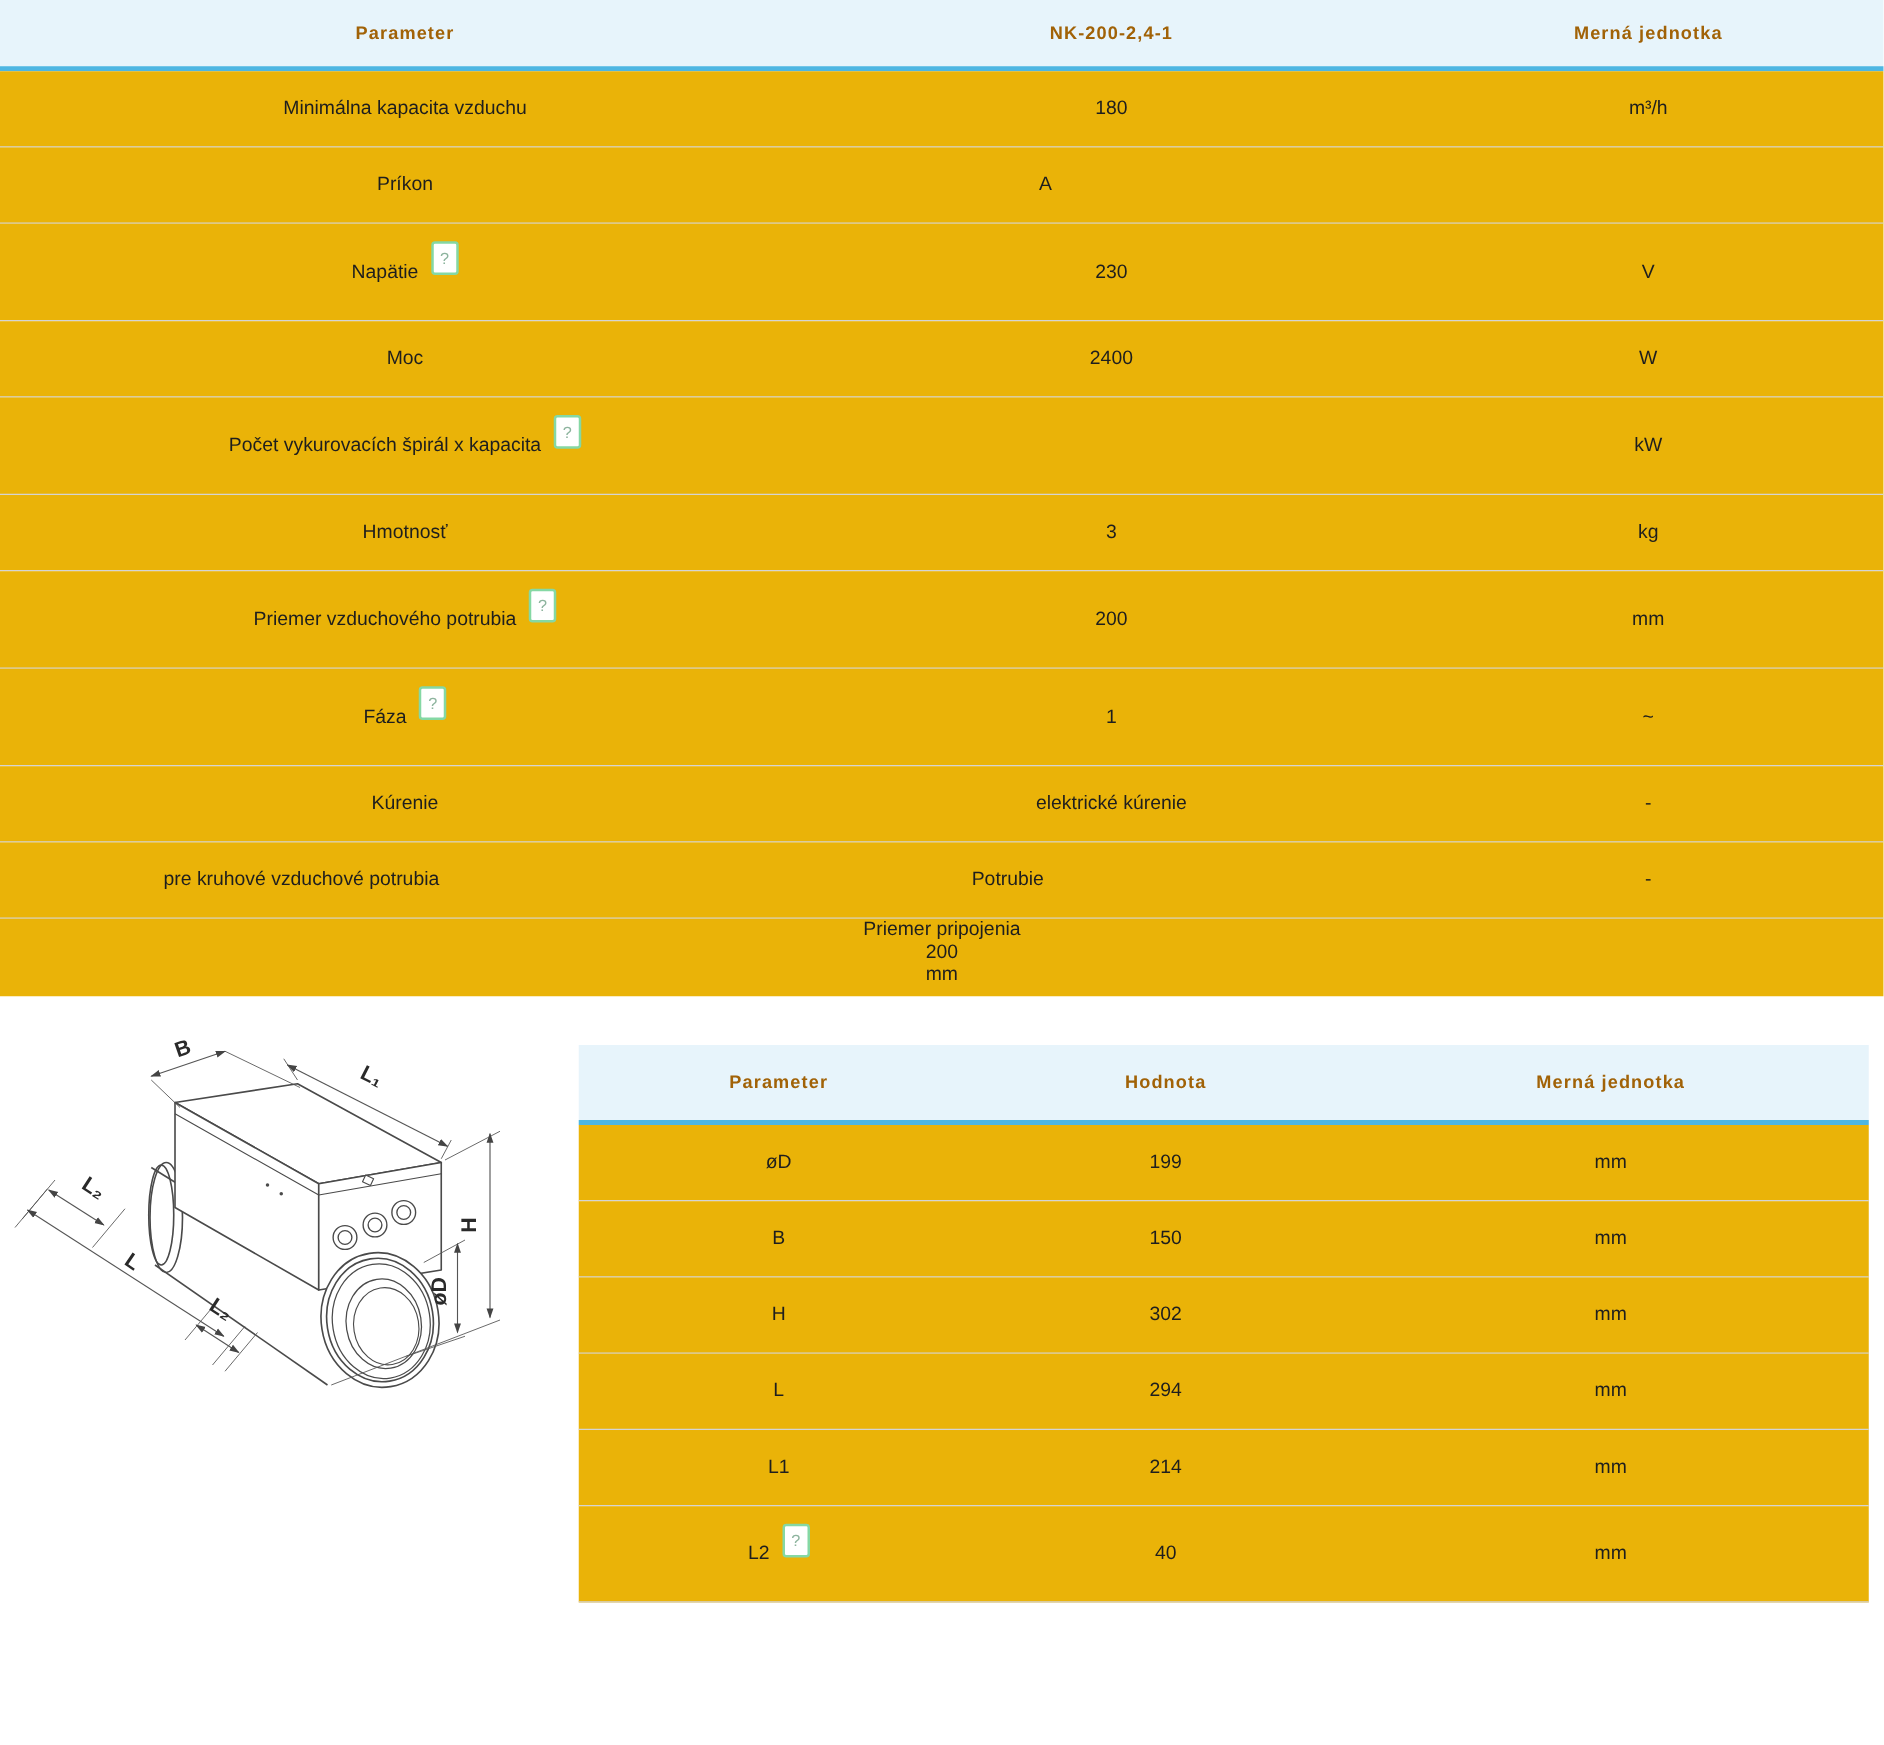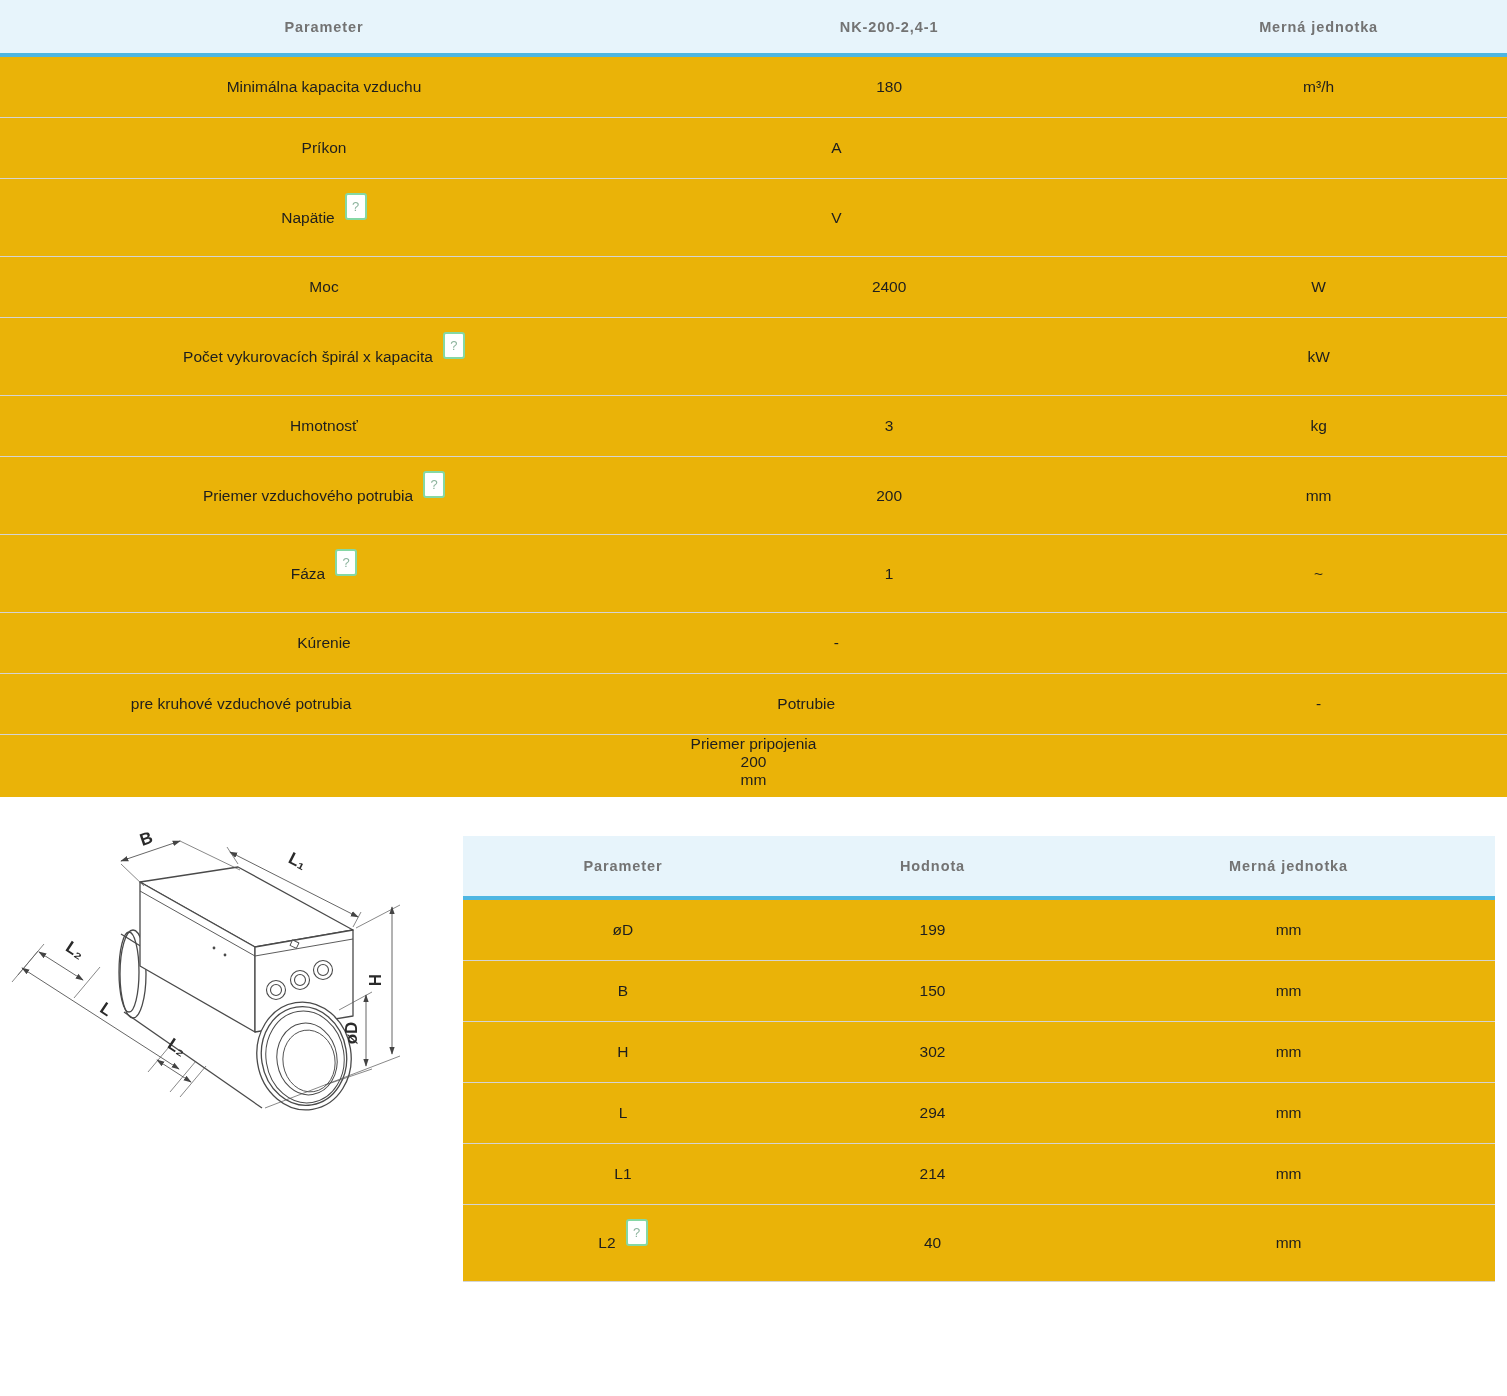--- a/index.html
+++ b/index.html
@@ -2,21 +2,21 @@
 <html><head>
 <meta charset="utf-8">
 <style>
   html,body{margin:0;padding:0;background:#fff;}
   body{font-family:"Liberation Sans","DejaVu Sans",sans-serif;}
   .page{position:relative;width:1507px;height:1396px;background:#fff;overflow:hidden;}
 
   
   .tbl{position:absolute;}
   .thead{display:flex;align-items:center;background:#e7f4fb;border-bottom:4px solid #4eb6e2;}
-  .th{font-weight:bold;font-size:14.5px;color:#737373;letter-spacing:.9px;}
+  .th{font-weight:bold;font-size:14.5px;color:#a16207;letter-spacing:.9px;}
   .cell{display:flex;align-items:center;justify-content:center;text-align:center;box-sizing:border-box;padding:0 6px;}
   .row{display:flex;align-items:center;height:60px;border-bottom:1px solid #d4d4d4;
        font-size:15.5px;color:#1e1e1e;background:#eab308;}
   .row.tall{height:77px;}
 
   
   .t1{left:0;top:0;width:1507px;}
   .t1 .thead{height:53px;}
   .t1 .c1{width:43%;}
   .t1 .c2{width:32%;}
@@ -67,20 +67,21 @@
 
     </div>
     <div class="cell c3">A</div>
   </div>
 
   <div class="row tall">
     <div class="cell c1">
       <span>Napätie</span>
       <span class="help-icon">?</span>
     </div>
+    <div class="cell c2">230</div>
     <div class="cell c3">V</div>
   </div>
 
   <div class="row">
     <div class="cell c1">
       <span>Moc</span>
 
     </div>
     <div class="cell c2">2400</div>
     <div class="cell c3">W</div>
@@ -120,20 +121,21 @@
     </div>
     <div class="cell c2">1</div>
     <div class="cell c3">~</div>
   </div>
 
   <div class="row">
     <div class="cell c1">
       <span>Kúrenie</span>
 
     </div>
+    <div class="cell c2">elektrické kúrenie</div>
     <div class="cell c3">-</div>
   </div>
 
   <div class="row">
     <div class="cell c2">pre kruhové vzduchové potrubia</div>
     <div class="cell c1">
       <span>Potrubie</span>
 
     </div>
     <div class="cell c3">-</div>

